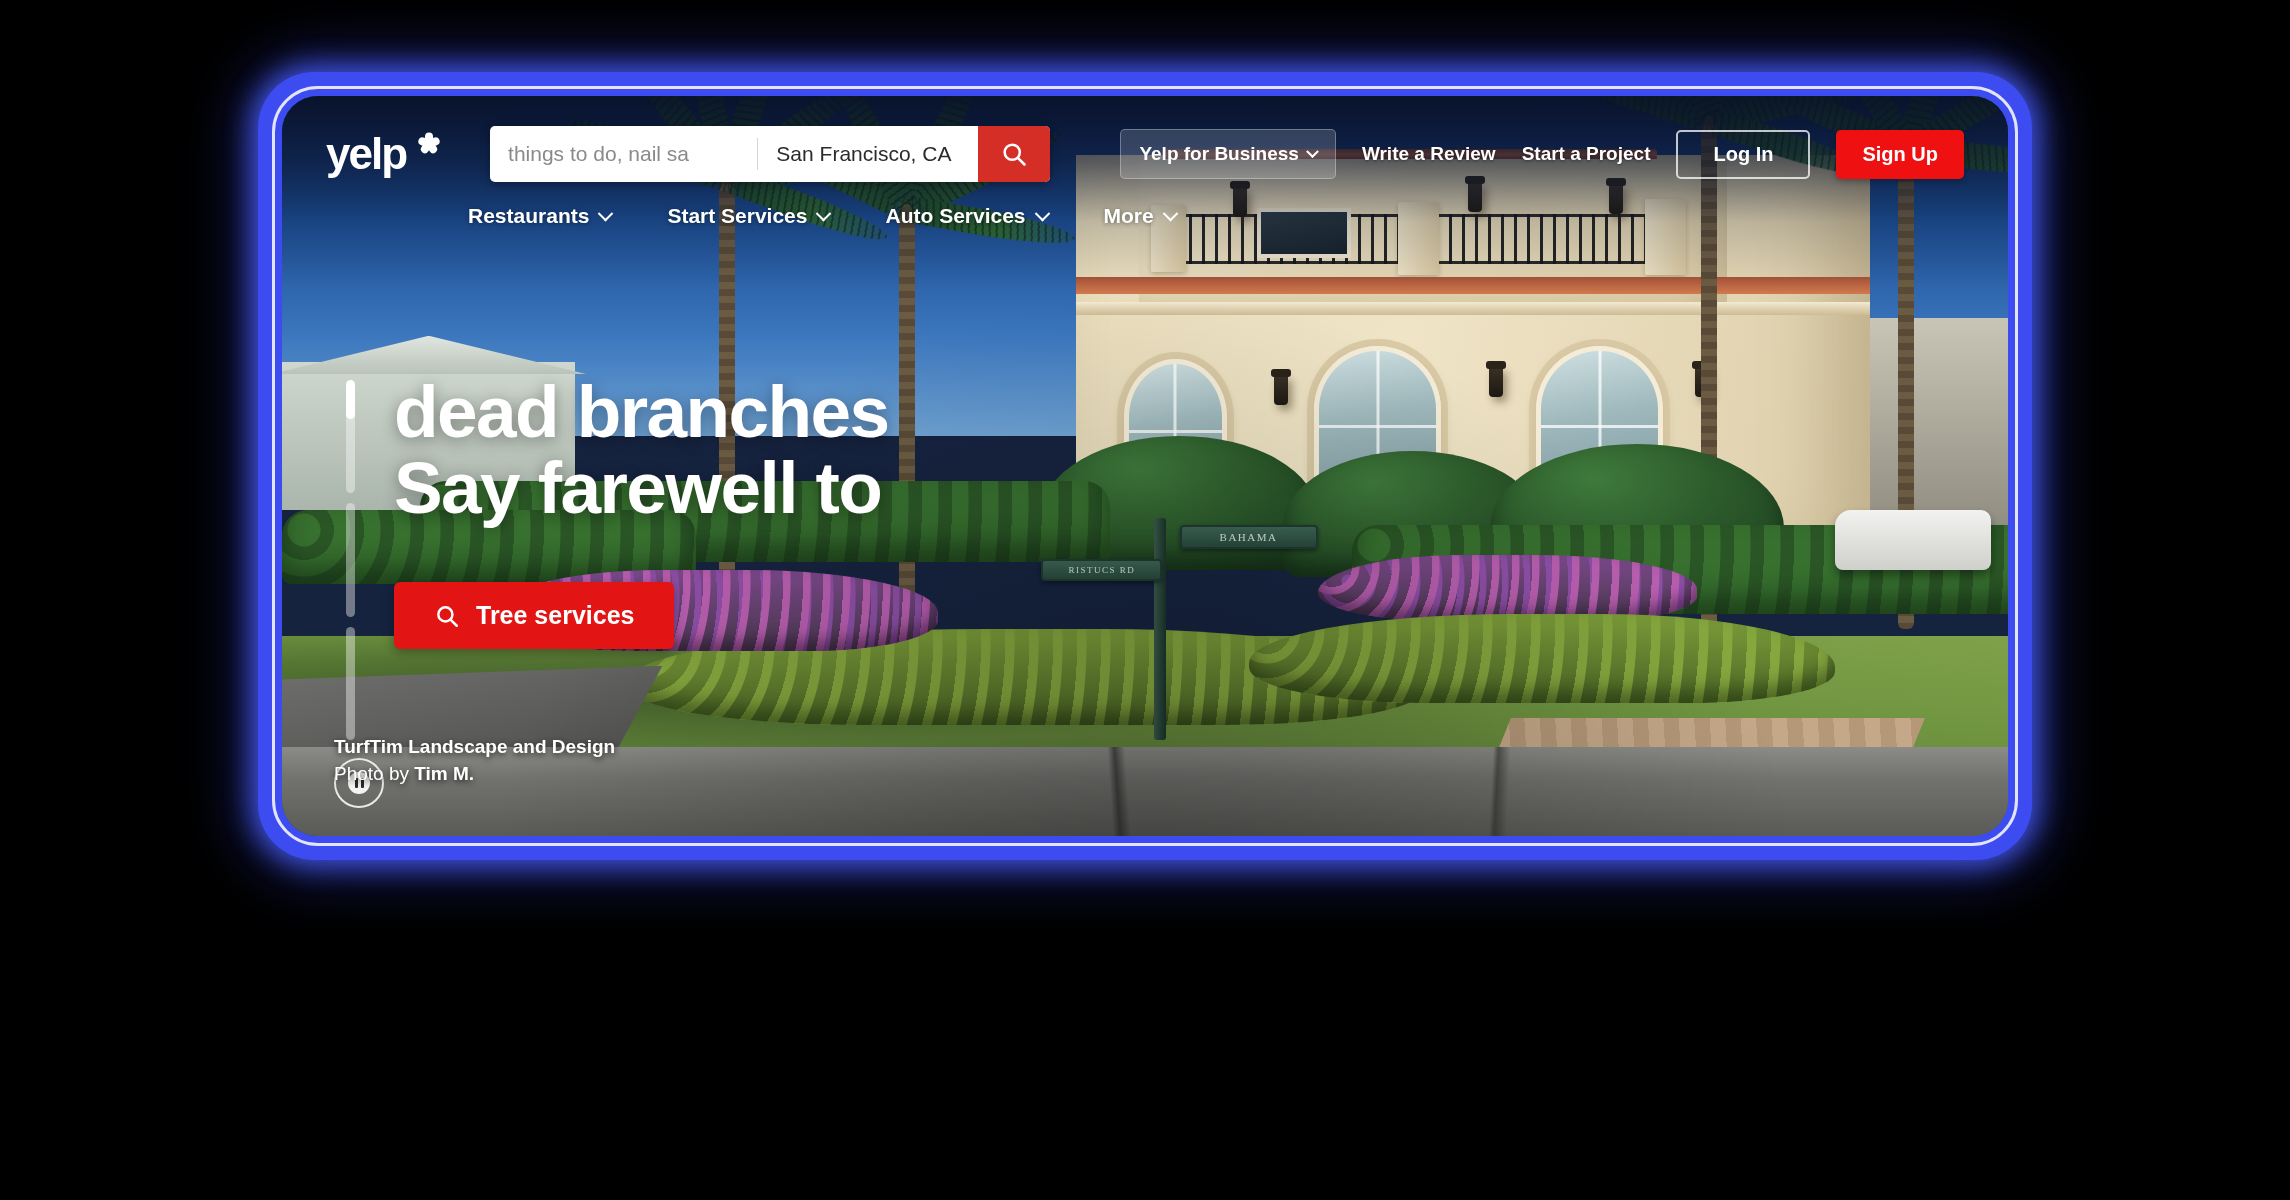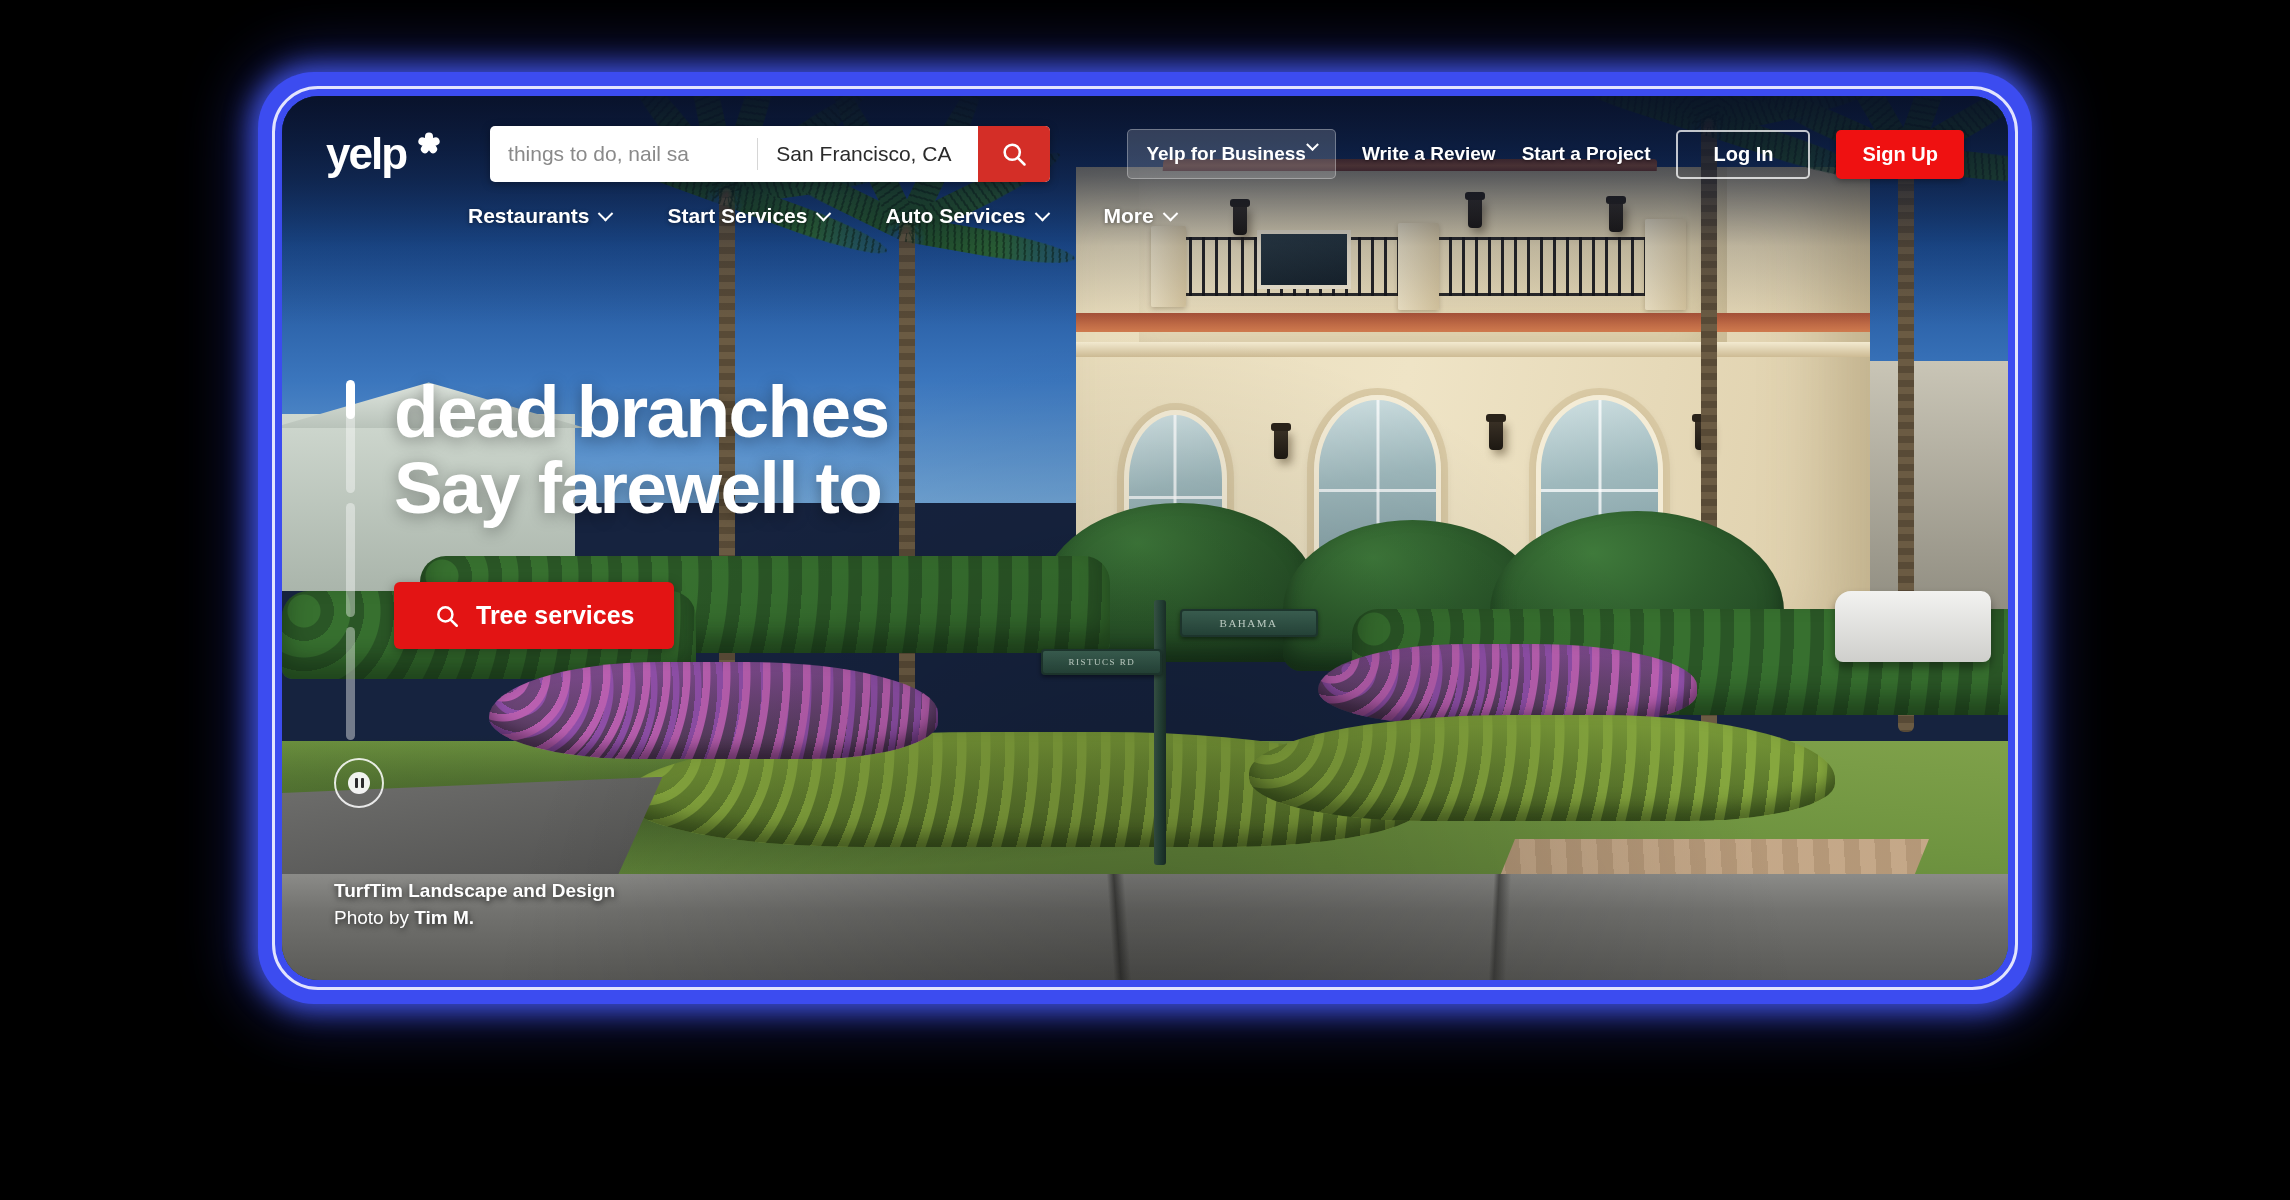--- a/index.html
+++ b/index.html
@@ -12,21 +12,21 @@
     overflow: hidden;
     font-family: "Liberation Sans", sans-serif;
   }
 
   
   #frame {
     position: absolute;
     left: 258px;
     top: 72px;
     width: 1774px;
-    height: 932px;
+    height: 788px;
     border-radius: 56px;
     background: #3c4cf0;
     box-shadow: 0 0 26px 7px rgba(70,90,245,.85),
                 0 0 60px 16px rgba(60,76,240,.38);
     padding: 24px;
   }
   #frame::after {
     content: "";
     position: absolute;
     inset: 14px;
@@ -302,21 +302,21 @@
   .sfield.desc::placeholder{ color:#8a8a8a; }
   .vdiv{ width:1px; background:#d6d6d6; margin:12px 0; flex:0 0 1px; }
   .sfield.loc{ flex: 1 1 45%; color:#2b2b2b; }
   .search-btn{
     flex:0 0 72px; background:#d42e27; border:none; cursor:pointer;
     display:flex; align-items:center; justify-content:center;
   }
 
   .nav-right{ display:flex; align-items:center; gap:26px; margin-left:auto; }
   .yfb{
-    display:flex; gap:2px;
+    display:flex; align-items:center; gap:9px;
     background: rgba(255,255,255,.17);
     border:1px solid rgba(255,255,255,.30);
     color:#fff; font-size:19px; font-weight:600;
     padding: 13px 18px; border-radius:5px; cursor:pointer;
     white-space:nowrap;
   }
   .navlink{
     color:#fff; font-size:19px; font-weight:600; cursor:pointer;
     white-space:nowrap; text-shadow: 0 1px 3px rgba(0,0,0,.4);
   }

